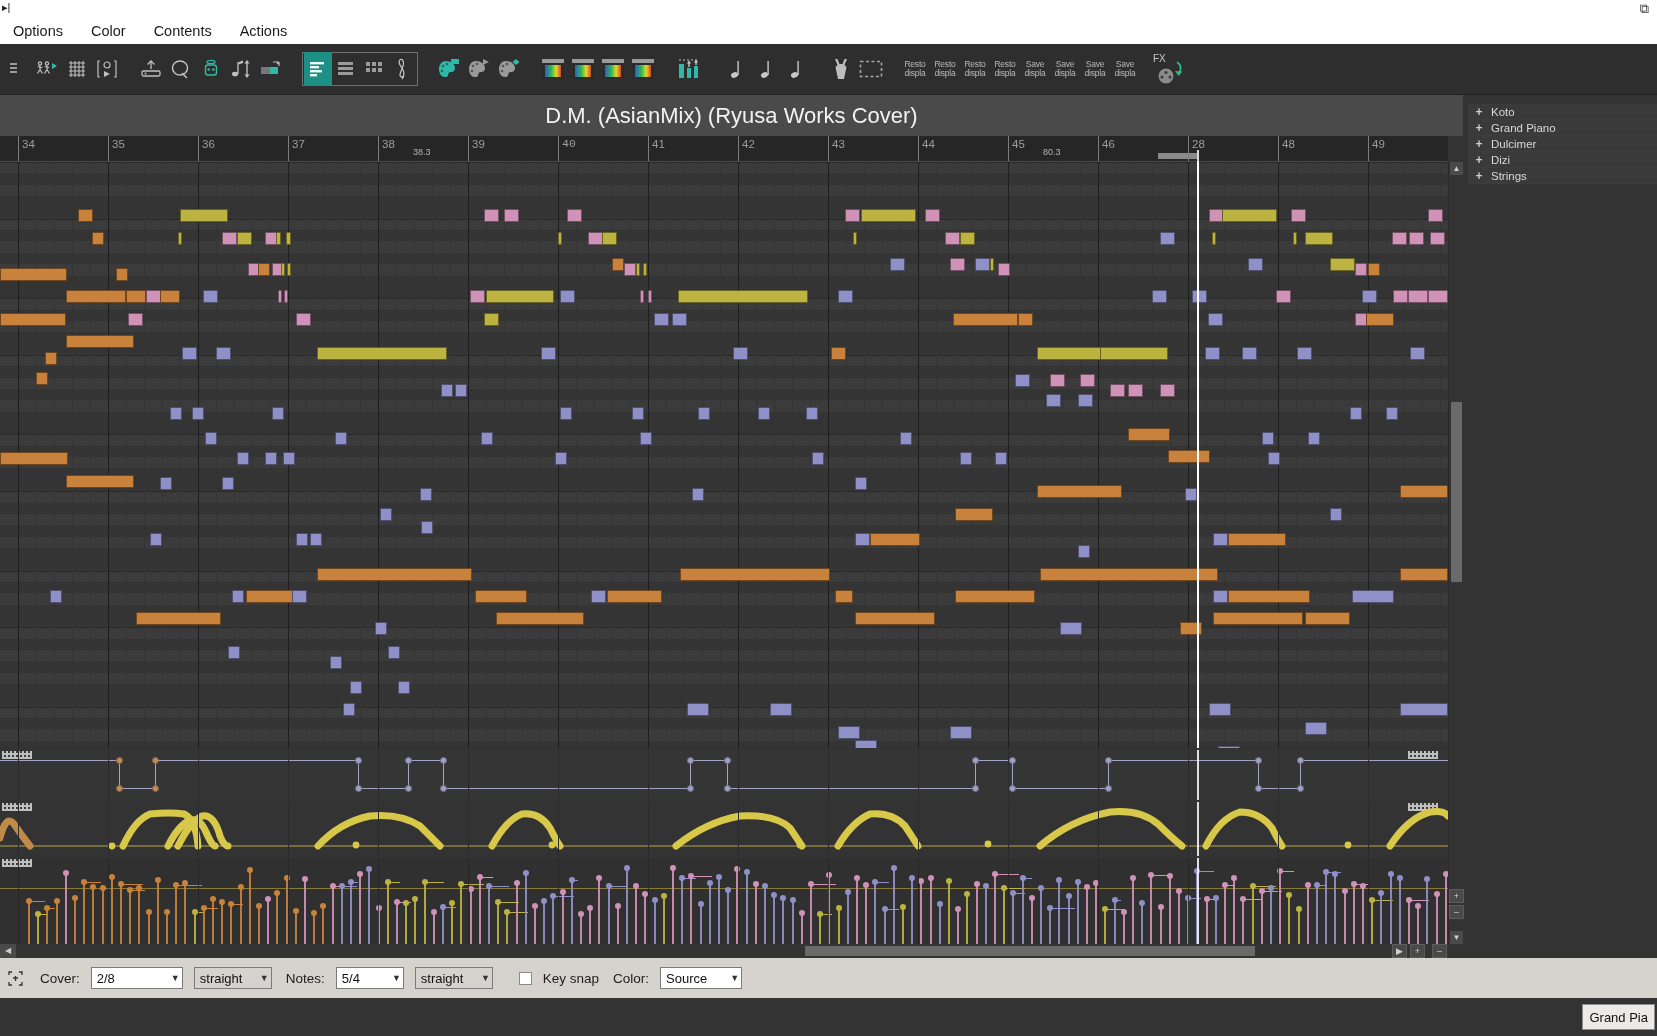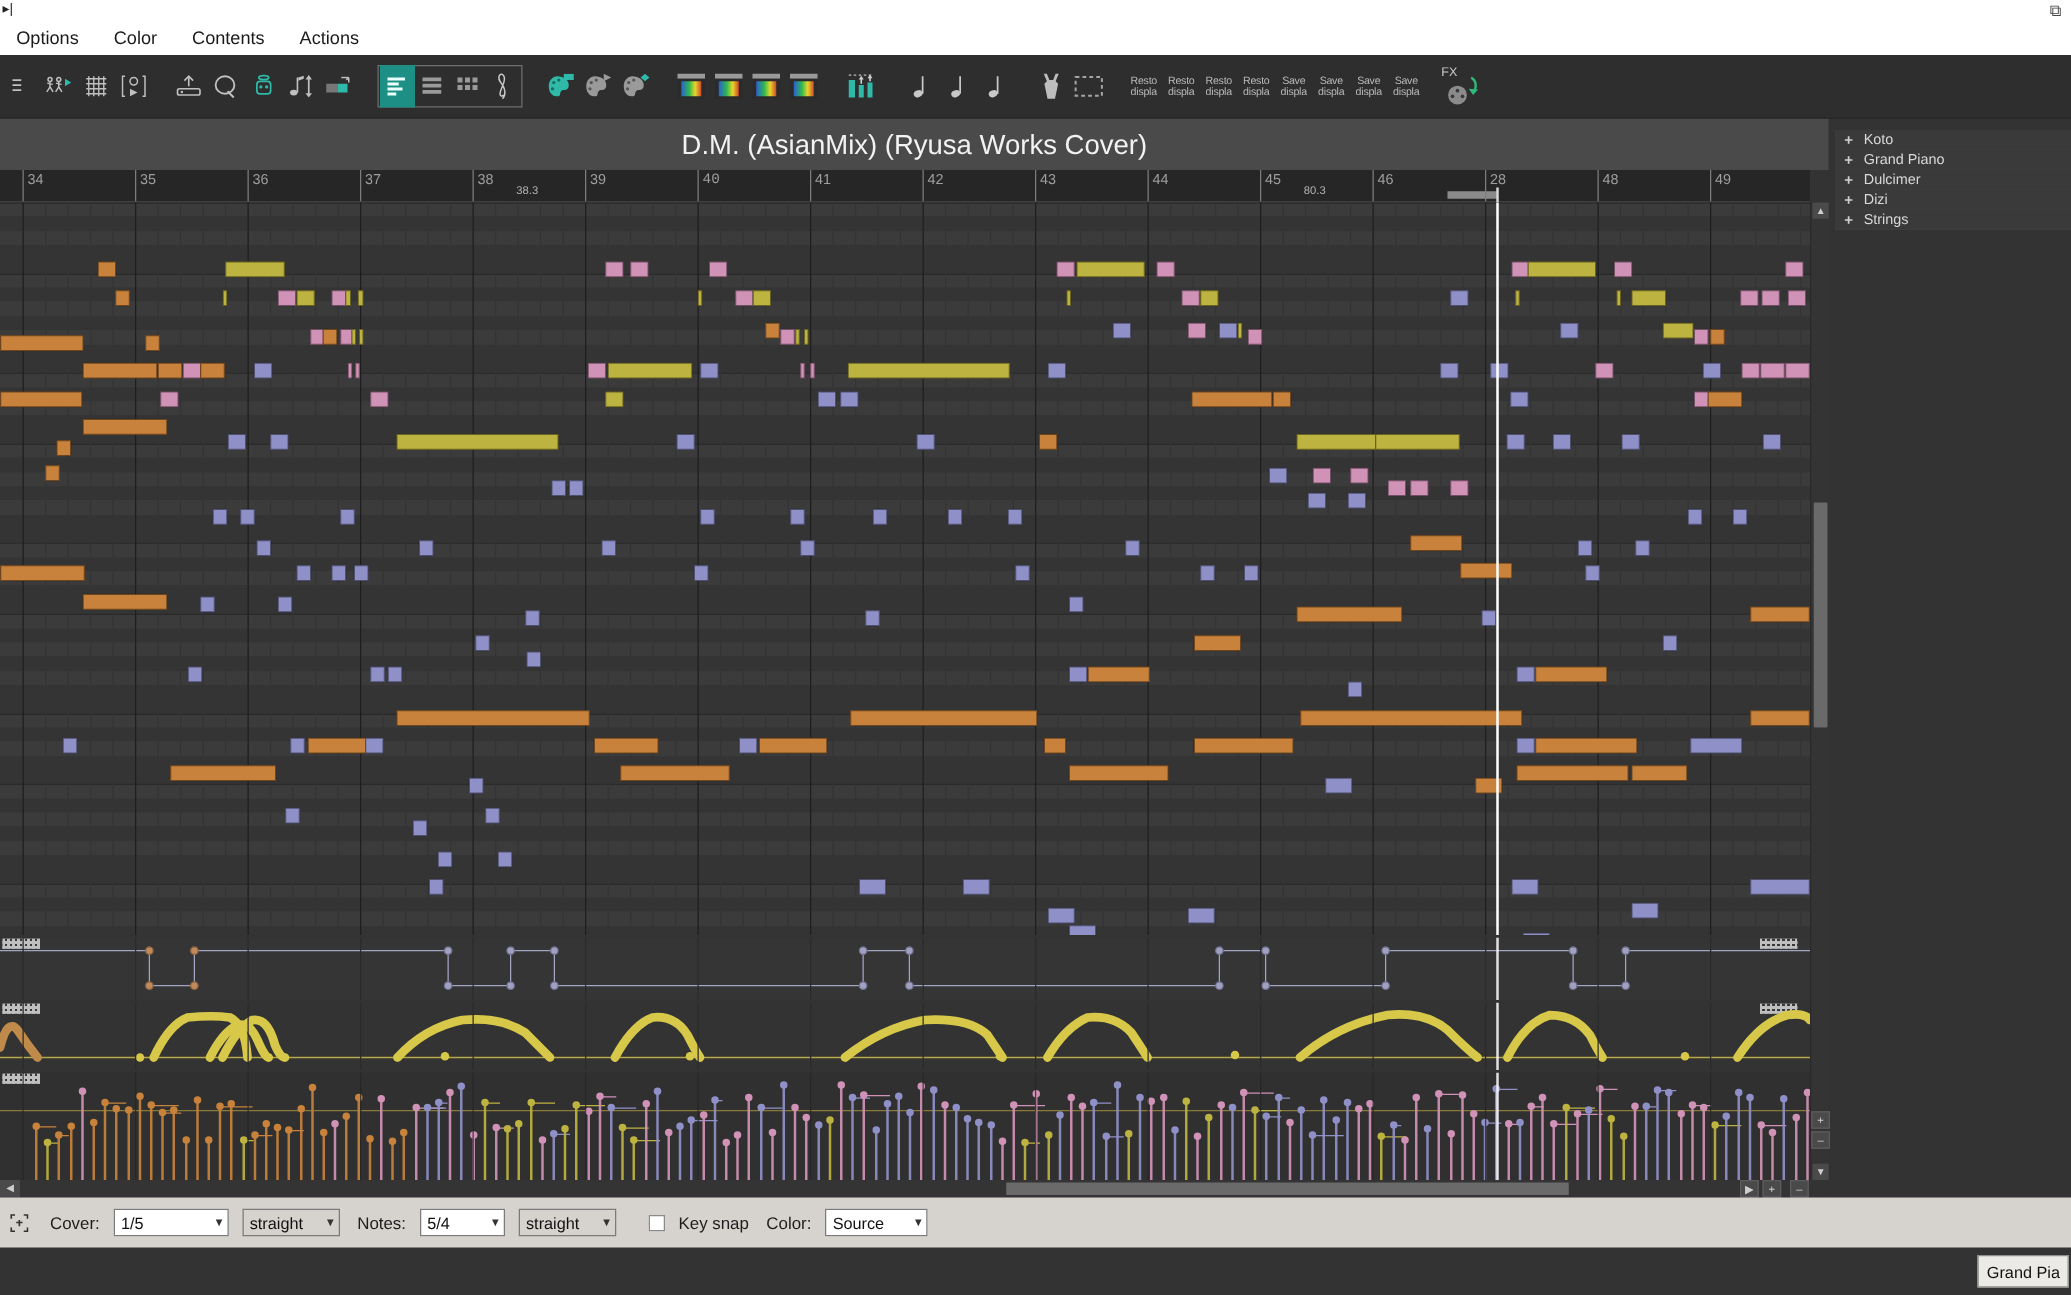--- a/index.html
+++ b/index.html
@@ -1426,21 +1426,21 @@
   <div class="sb-icon">
     <svg width="15" height="15" viewBox="0 0 15 15">
         <g stroke="#333" stroke-width="1.3" fill="none">
       <path d="M1 4V1h3M11 1h3v3M14 11v3h-3M4 14H1v-3"></path>
           <path d="M5 7h5M7.5 5v5"></path>
         </g>
       </svg>
   </div>
   <span class="lbl">Cover:</span>
   <div class="selectbox" style="width:92px">
-    <span class="selval">1/5</span>
+    <span class="selval">2/8</span>
     <span class="caret">▼</span>
   </div>
   <div class="selectbox grey" style="width:78px">
     <span class="selval">straight</span>
     <span class="caret">▼</span>
   </div>
   <span class="lbl">Notes:</span>
   <div class="selectbox" style="width:68px">
     <span class="selval">5/4</span>
     <span class="caret">▼</span>

